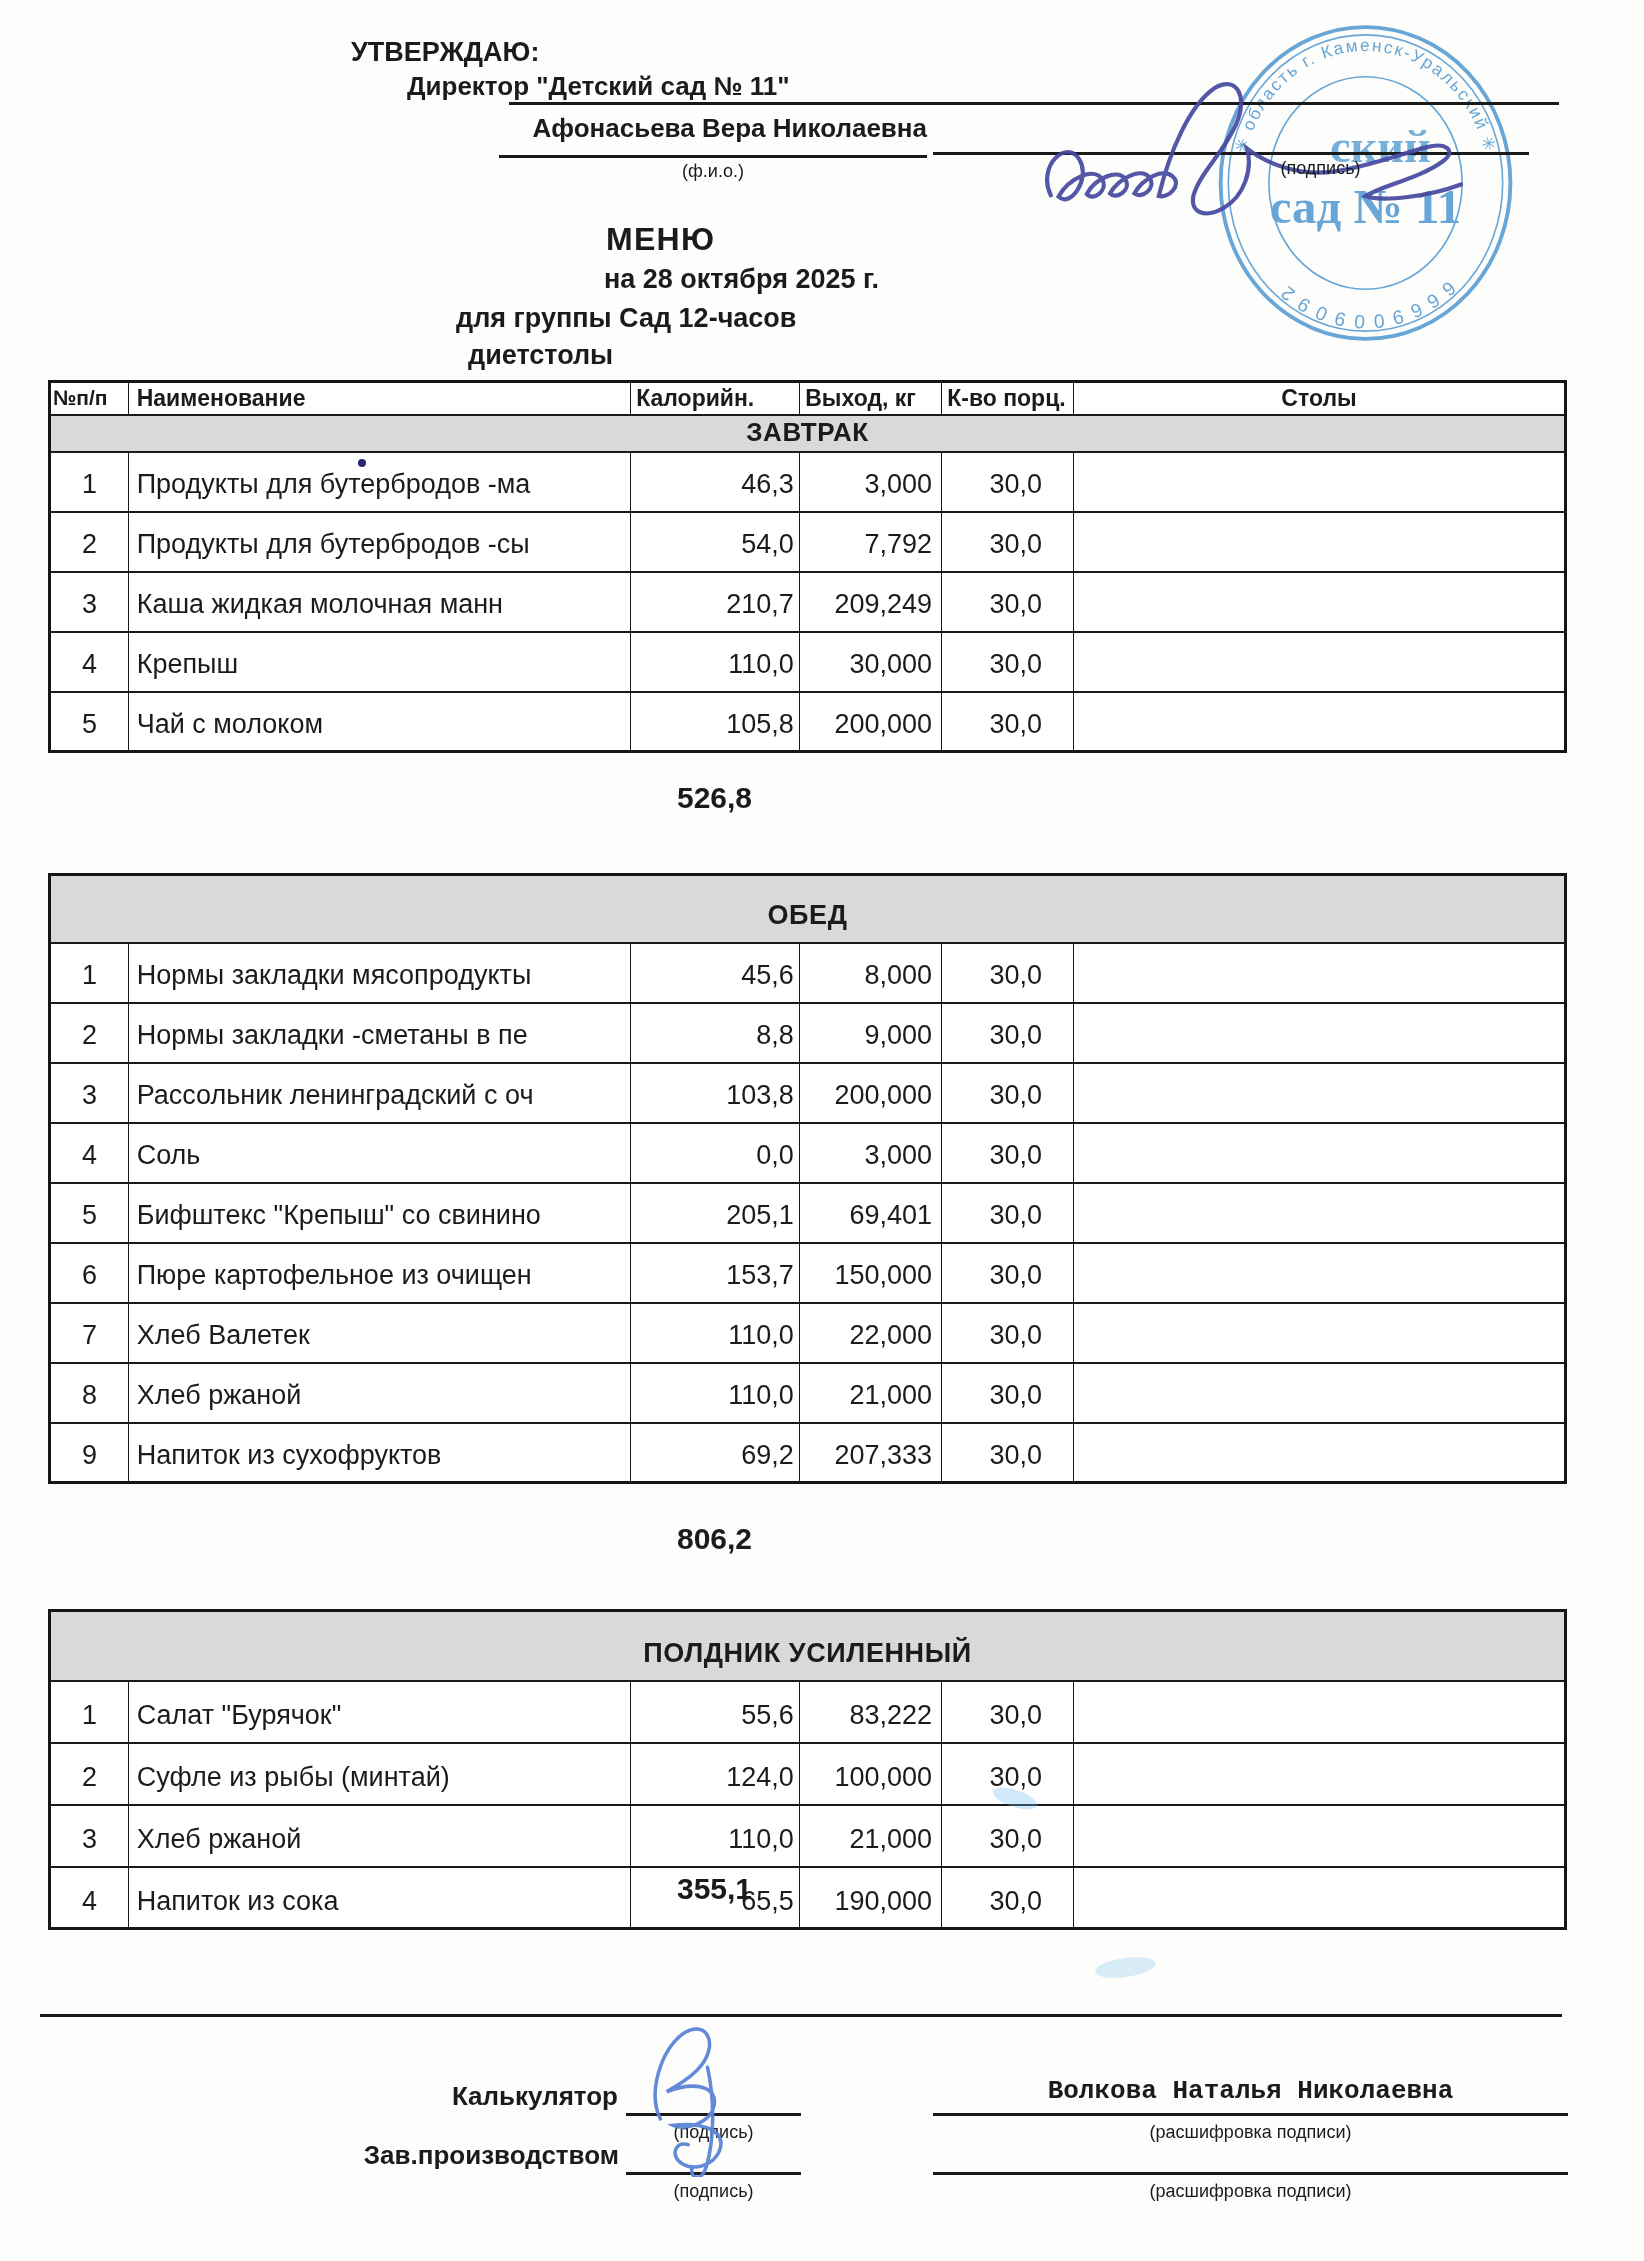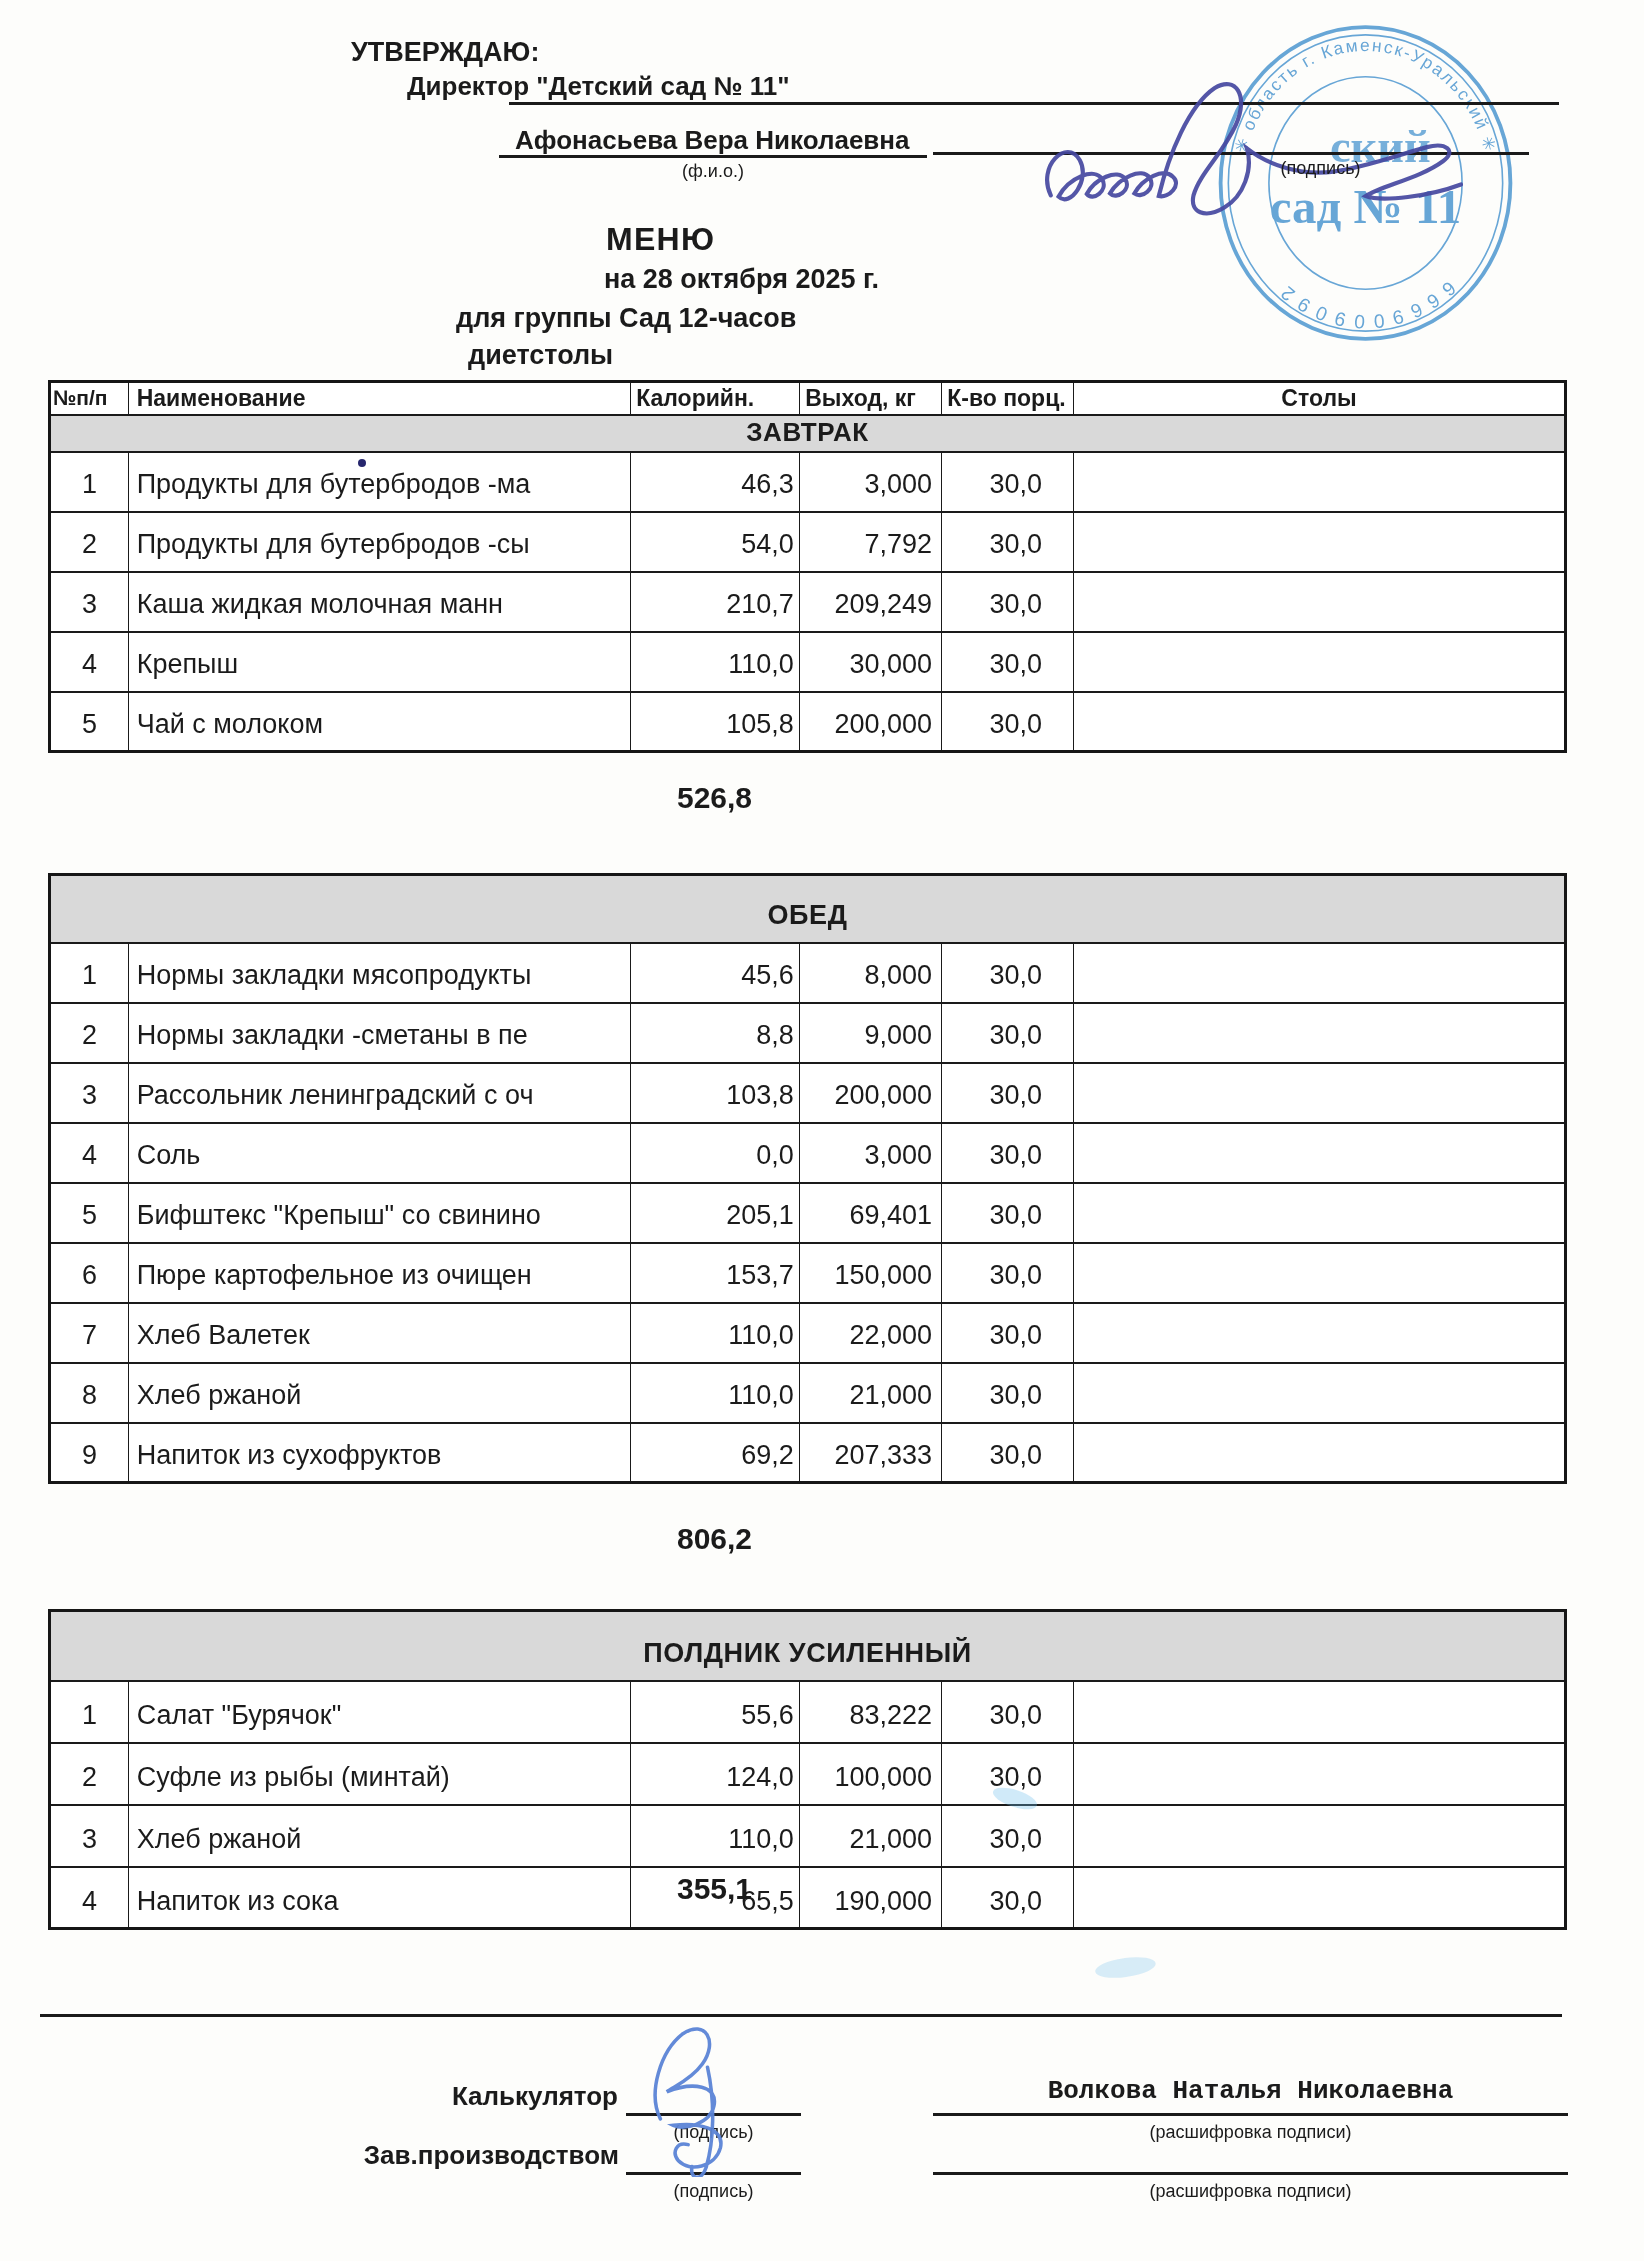--- a/index.html
+++ b/index.html
@@ -7,21 +7,21 @@
     width:1644px;height:2261px;position:relative;background:#fdfdfb;
     font-family:"Liberation Sans",sans-serif;color:#1b1b1b;overflow:hidden;
   }
   .abs{position:absolute;}
   .b{font-weight:bold;}
   .hline{position:absolute;background:#1a1a1a;height:2.6px;z-index:2;}
   
   #approve-label{left:351px;top:37px;font-size:27px;}
   #director-line{left:407px;top:71px;font-size:26px;}
   #director-underline{left:509px;top:102px;width:1050px;}
-  #director-name{left:515px;top:125px;width:412px;text-align:left;font-size:26px;}
+  #director-name{left:515px;top:113px;width:412px;text-align:right;font-size:26px;}
   #fio-underline{left:499px;top:155px;width:428px;}
   #fio-caption{left:499px;top:161px;width:428px;text-align:center;font-size:18px;}
   #head-sign-line{left:933px;top:152px;width:596px;}
   #head-sign-caption{left:1224px;top:158px;width:193px;text-align:center;font-size:18px;z-index:4;}
   
   #doc-title{left:606px;top:221px;font-size:32px;letter-spacing:1.3px;}
   #date-line{left:604px;top:264px;font-size:27px;}
   #group-line{left:456px;top:303px;font-size:27px;}
   #diet-line{left:468px;top:340px;font-size:27px;}
   

